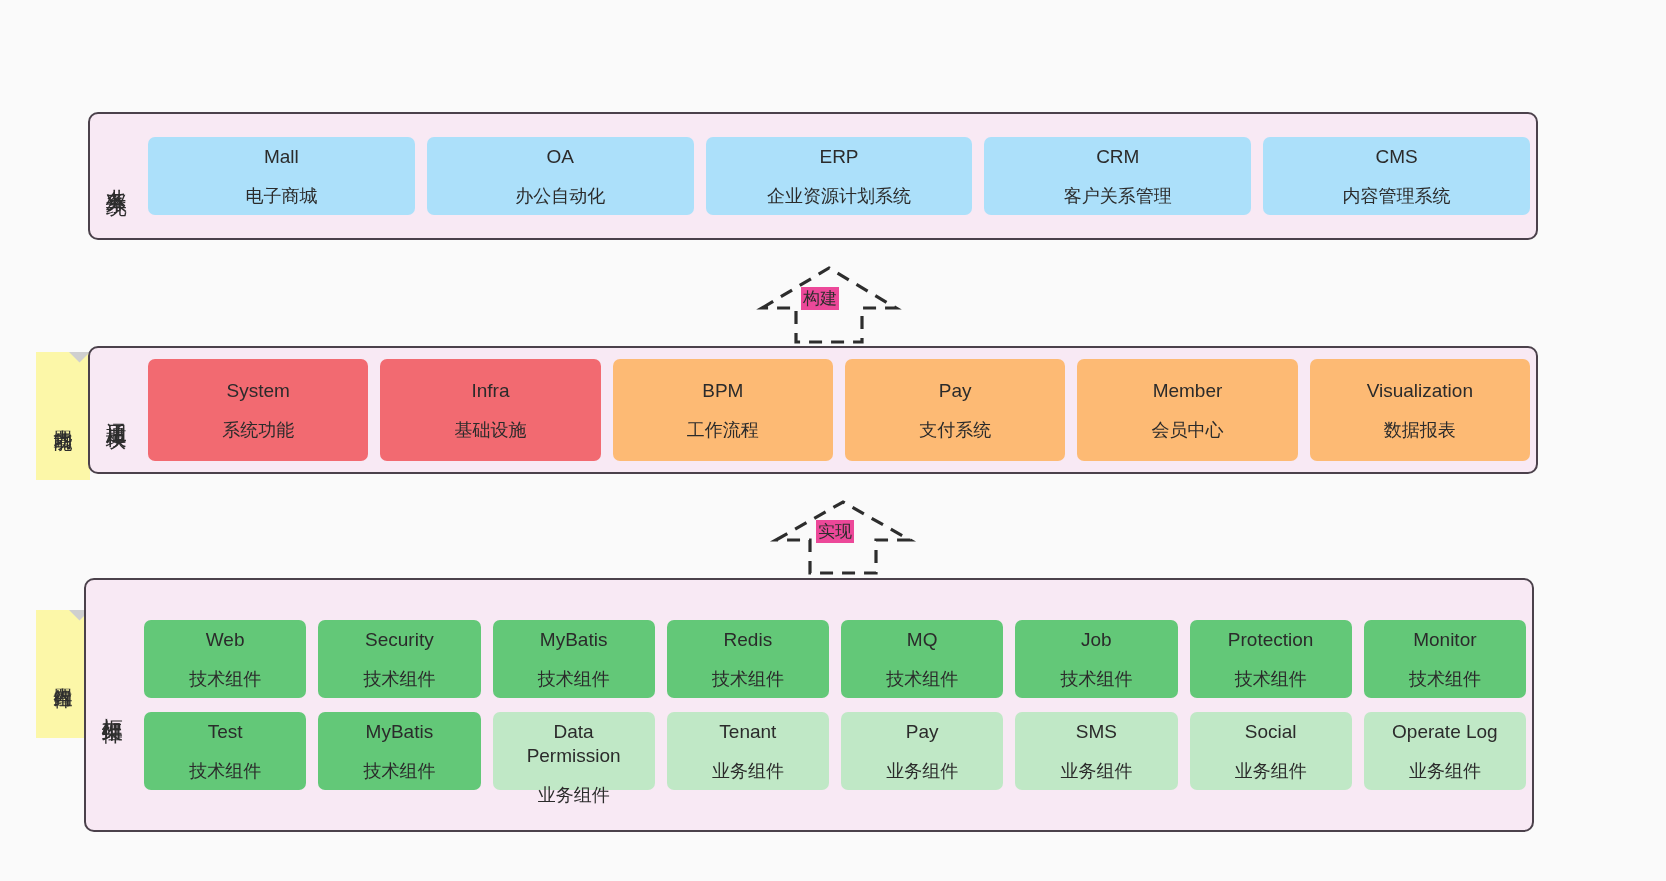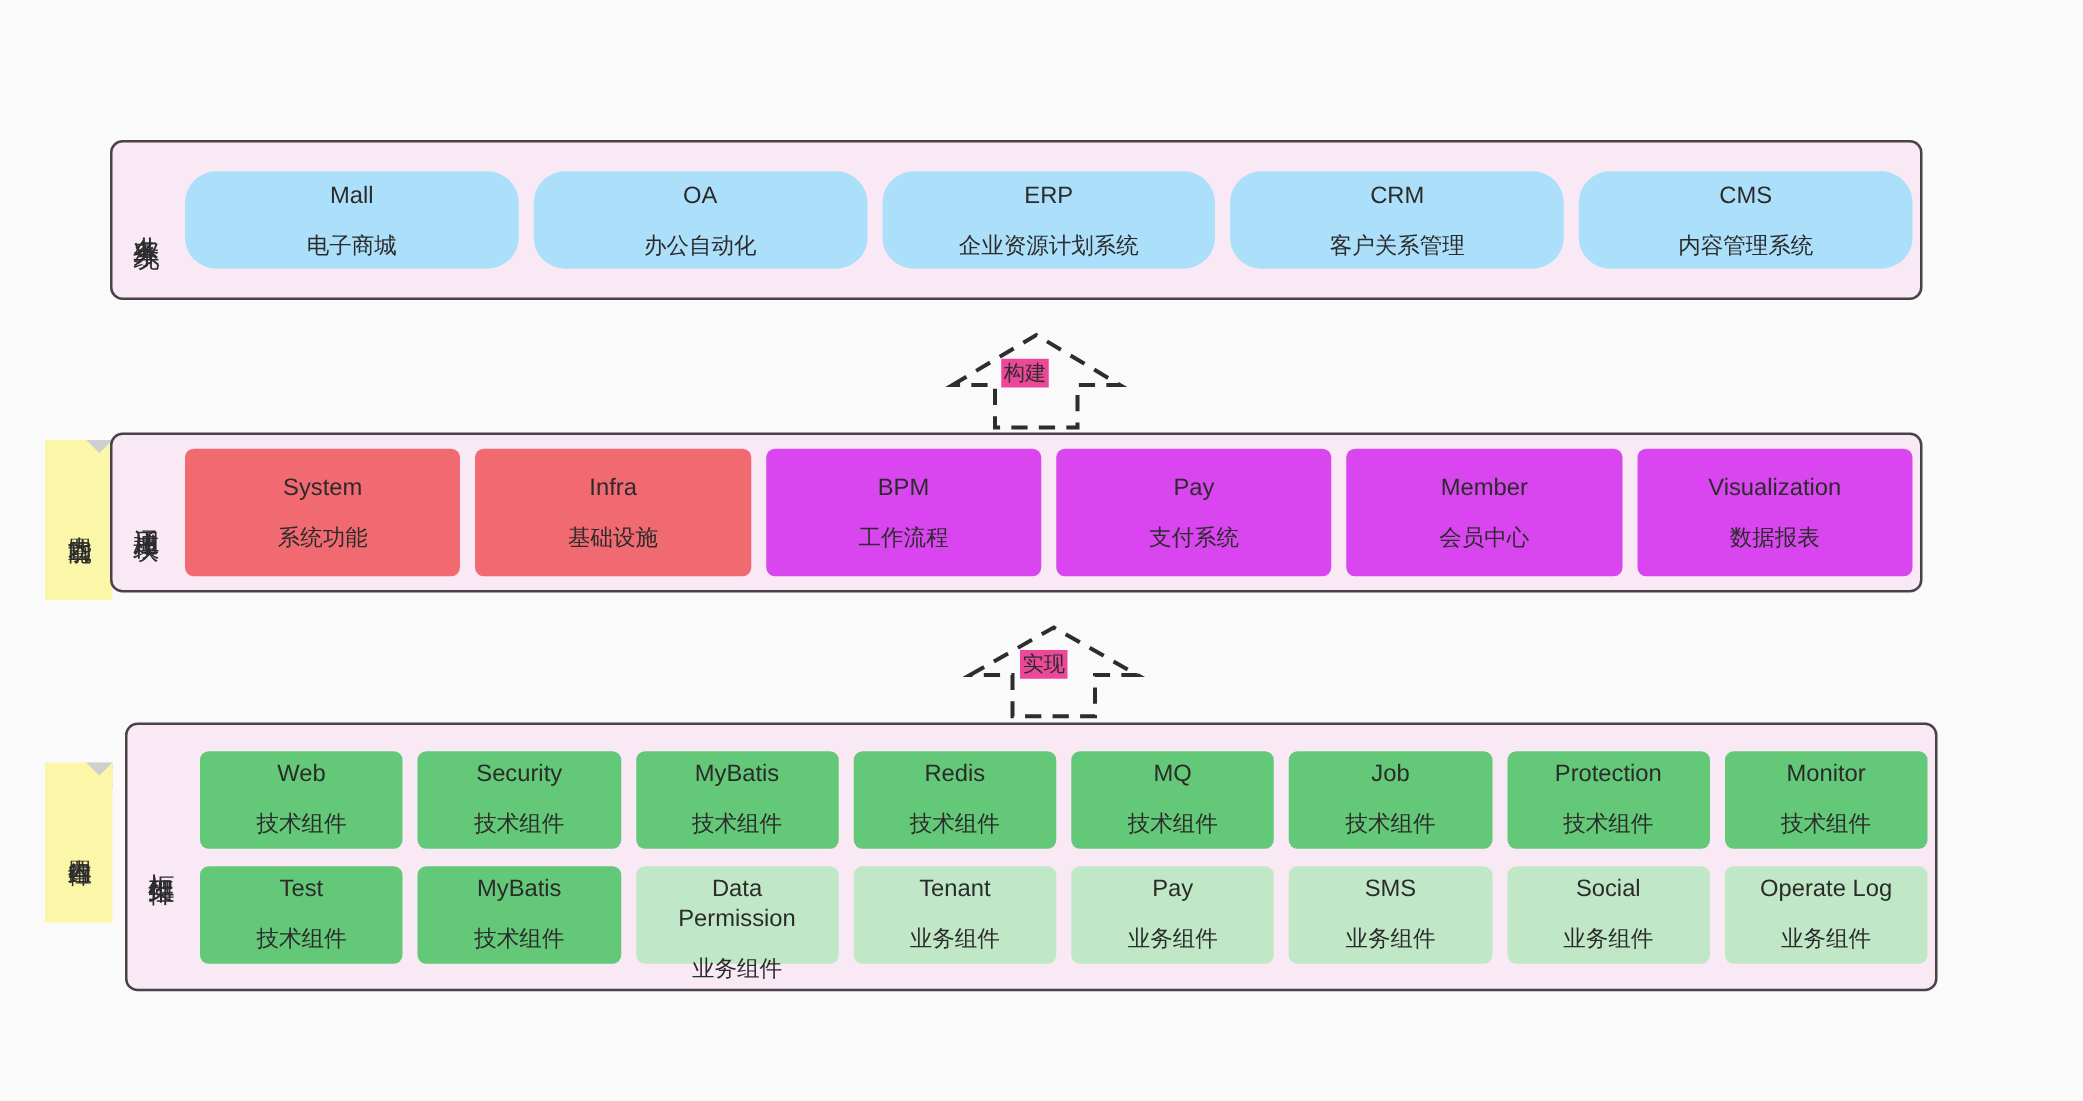--- a/index.html
+++ b/index.html
@@ -61,27 +61,27 @@
     align-items: center;
     justify-content: center;
     text-align: center;
     color: #2b2b2b;
     line-height: 1.26;
     user-select: none;
   }
   .card .en  { font-size: 19px; }
   .card .cn  { font-size: 18px; margin-top: 16px; }
 
-  .h-biz  { height: 78px; border-radius: 25px; }
+  .h-biz  { height: 78px; }
   .h-mod  { height: 102px; }
   .h-comp { height: 78px; }
 
   .c-blue      { background: #ace0fa; }
   .c-red       { background: #f26a71; }
-  .c-pink      { background: #d946ef; }
+  .c-pink      { background: #fdba74; }
   .c-green     { background: #63c878; }
   .c-lightgrn  { background: #c0e8c6; }
 
   
   .sticky {
     position: absolute;
     width: 54px;
     background: #fcf7a8;
     display: flex;
     align-items: center;
@@ -206,21 +206,21 @@
       <path d="M 4 44 L 71 6 L 138 44 L 104 44 L 104 77 L 38 77 L 38 44 Z" fill="#fafafa" stroke="#2d2d2d" stroke-width="3.2" stroke-dasharray="13 9" stroke-linejoin="miter"></path>
     </svg>
     <span class="arrow-label" style="left:44px; top:24px;">实现</span>
   </div>
 
   <div class="sticky" style="left:36px; top:610px; width:54px; height:128px;">
     <span class="fold"></span>
     <span>内置组件</span>
   </div>
 
-  <div class="layer" style="left:100px; top:578px; width:1450px; height:215px;align-items:center;">
+  <div class="layer" style="left:84px; top:578px; width:1450px; height:254px;align-items:center;">
     <div class="layer-label">框架组件</div>
     <div class="cards grid2">
 
       <div class="row">
         <div class="card c-green h-comp">
           <span class="en">Web</span>
           <span class="cn">技术组件</span>
         </div>
         <div class="card c-green h-comp">
           <span class="en">Security</span>

